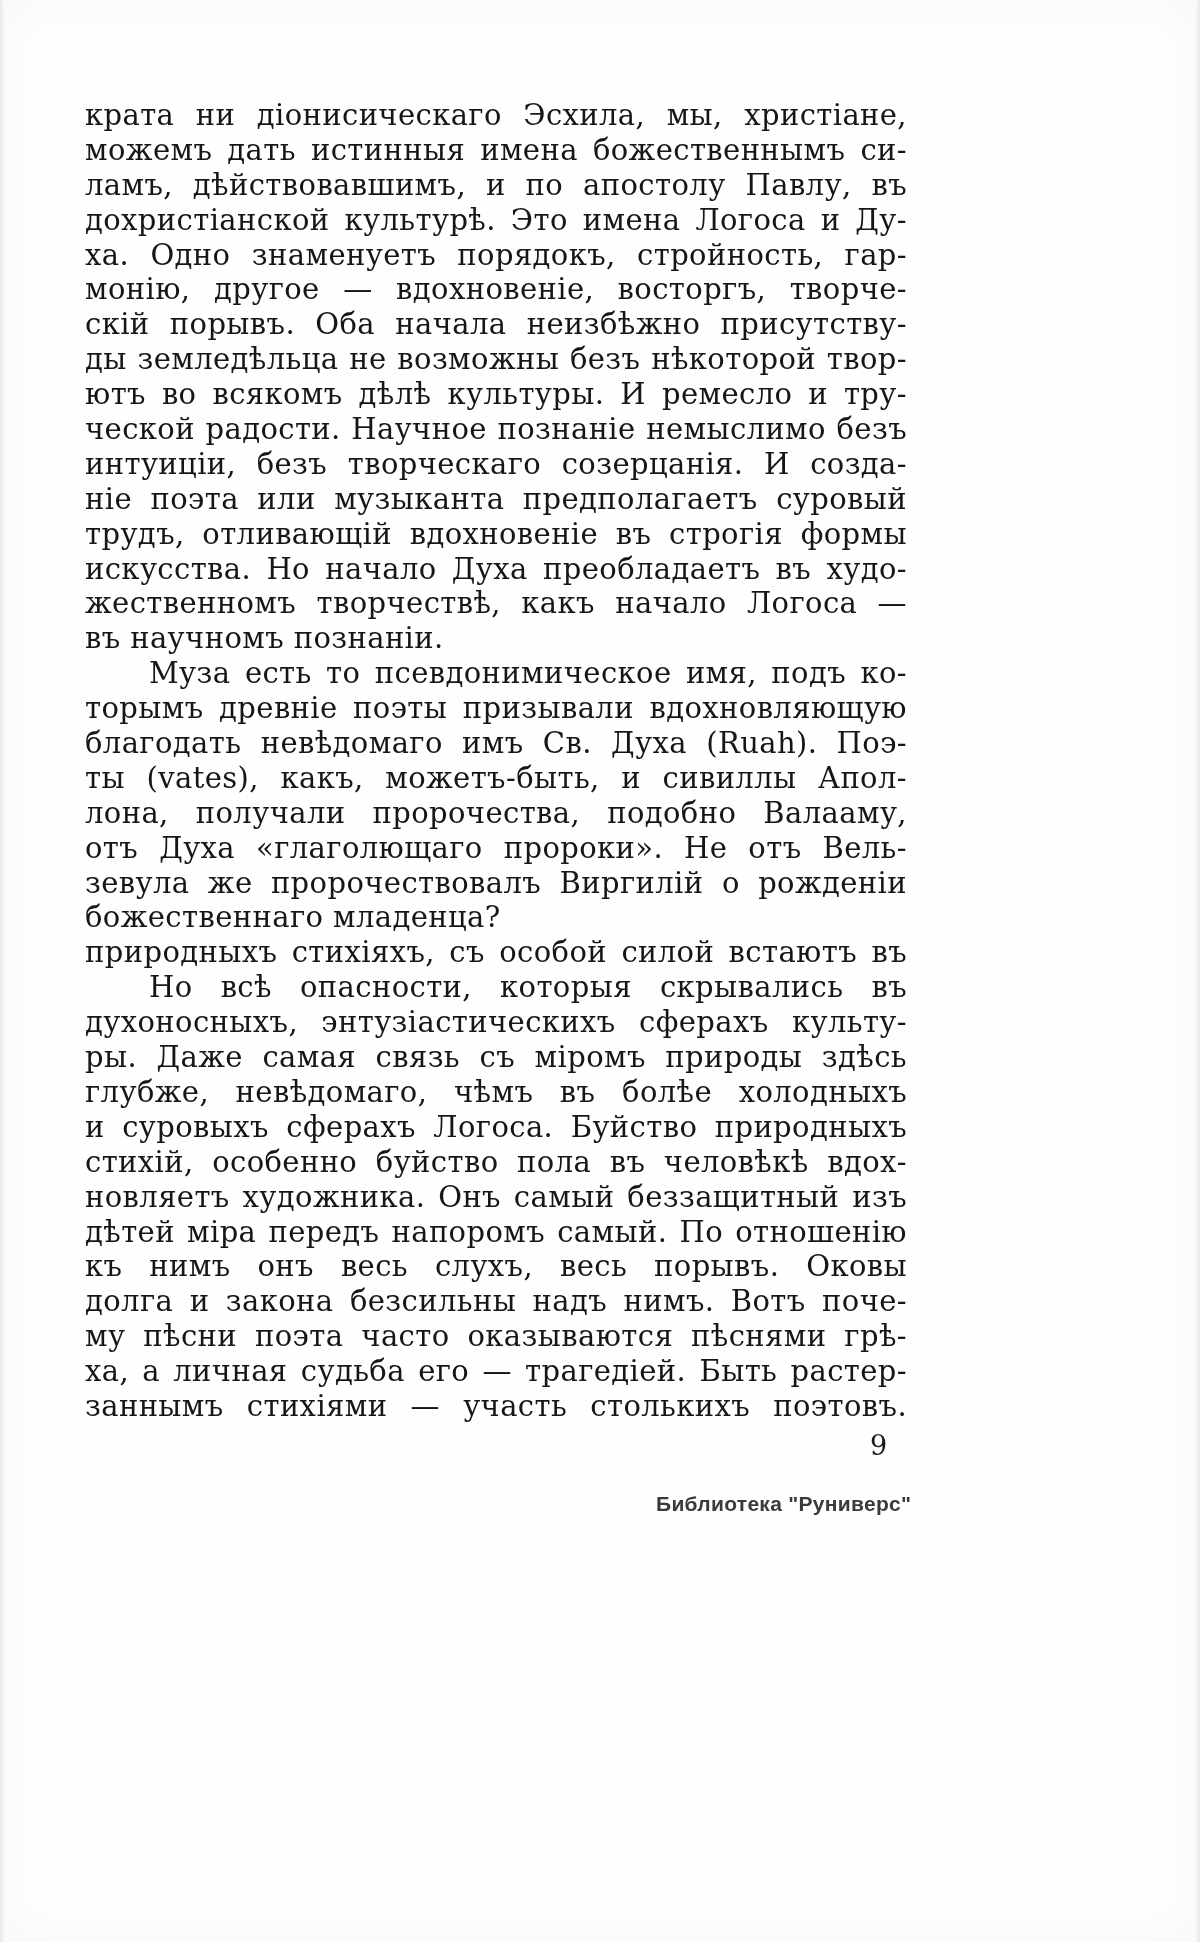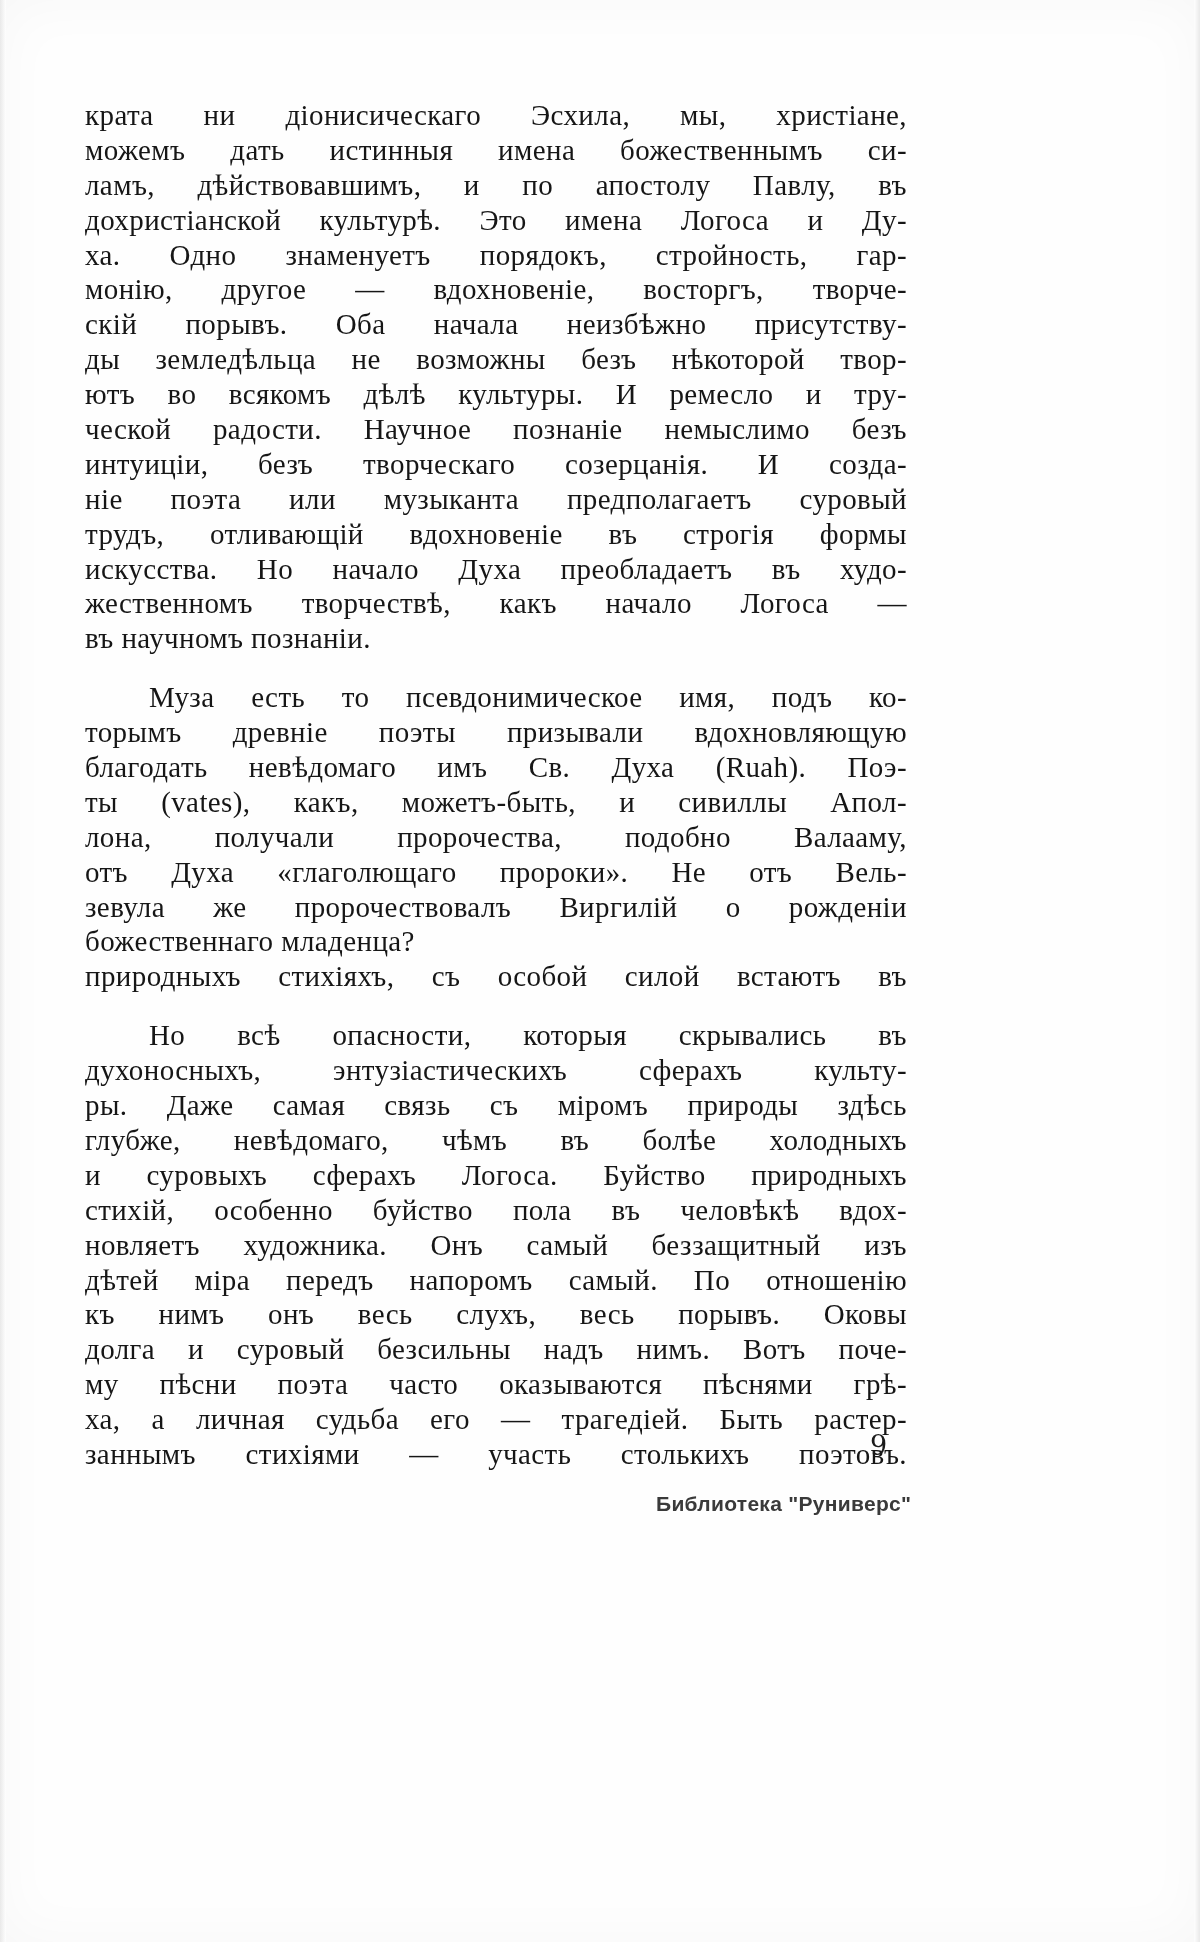--- a/index.html
+++ b/index.html
@@ -1,15 +1,15 @@
 <!DOCTYPE html>
 <html><head>
 <meta charset="utf-8">
 <style>
-  * { margin: 0; padding: 0; box-sizing: border-box; font-family: Liberation Serif, serif; }
+  * { margin: 0; padding: 0; box-sizing: border-box; }
   html, body {
     width: 1200px;
     background: #ffffff;
   }
   .scan-page {
     position: relative;
     width: 1200px;
     height: 1942px;
     background: #fefefe;
     overflow: hidden;
@@ -43,21 +43,20 @@
     white-space: nowrap;
     text-align: left;
   }
   .line.justify {
     white-space: normal;
     text-align: justify;
     text-align-last: justify;
   }
   .line.indent {
     text-indent: 64px;
-    margin-top: 24px;
   }
   .page-number {
     position: absolute;
     top: 1430px;
     left: 870px;
     font-size: 27px;
     font-family: "DejaVu Serif", "Liberation Serif", serif;
     color: #1b1b1b;
   }
   .watermark {
@@ -106,21 +105,21 @@
       <div class="line justify">природныхъ стихіяхъ, съ особой силой встаютъ въ</div>
       <div class="line justify indent">Но всѣ опасности, которыя скрывались въ</div>
       <div class="line justify">духоносныхъ, энтузіастическихъ сферахъ культу-</div>
       <div class="line justify">ры. Даже самая связь съ міромъ природы здѣсь</div>
       <div class="line justify">глубже, невѣдомаго, чѣмъ въ болѣе холодныхъ</div>
       <div class="line justify">и суровыхъ сферахъ Логоса. Буйство природныхъ</div>
       <div class="line justify">стихій, особенно буйство пола въ человѣкѣ вдох-</div>
       <div class="line justify">новляетъ художника. Онъ самый беззащитный изъ</div>
       <div class="line justify">дѣтей міра передъ напоромъ самый. По отношенію</div>
       <div class="line justify">къ нимъ онъ весь слухъ, весь порывъ. Оковы</div>
-      <div class="line justify">долга и суровый безсильны надъ нимъ. Вотъ поче-</div>
+      <div class="line justify">долга и закона безсильны надъ нимъ. Вотъ поче-</div>
       <div class="line justify">му пѣсни поэта часто оказываются пѣснями грѣ-</div>
       <div class="line justify">ха, а личная судьба его — трагедіей. Быть растер-</div>
       <div class="line justify">заннымъ стихіями — участь столькихъ поэтовъ.</div>
     </div>
 
   <div class="page-number">9</div>
 
   <div class="watermark">Библиотека "Руниверс"</div>
 </div>
 

